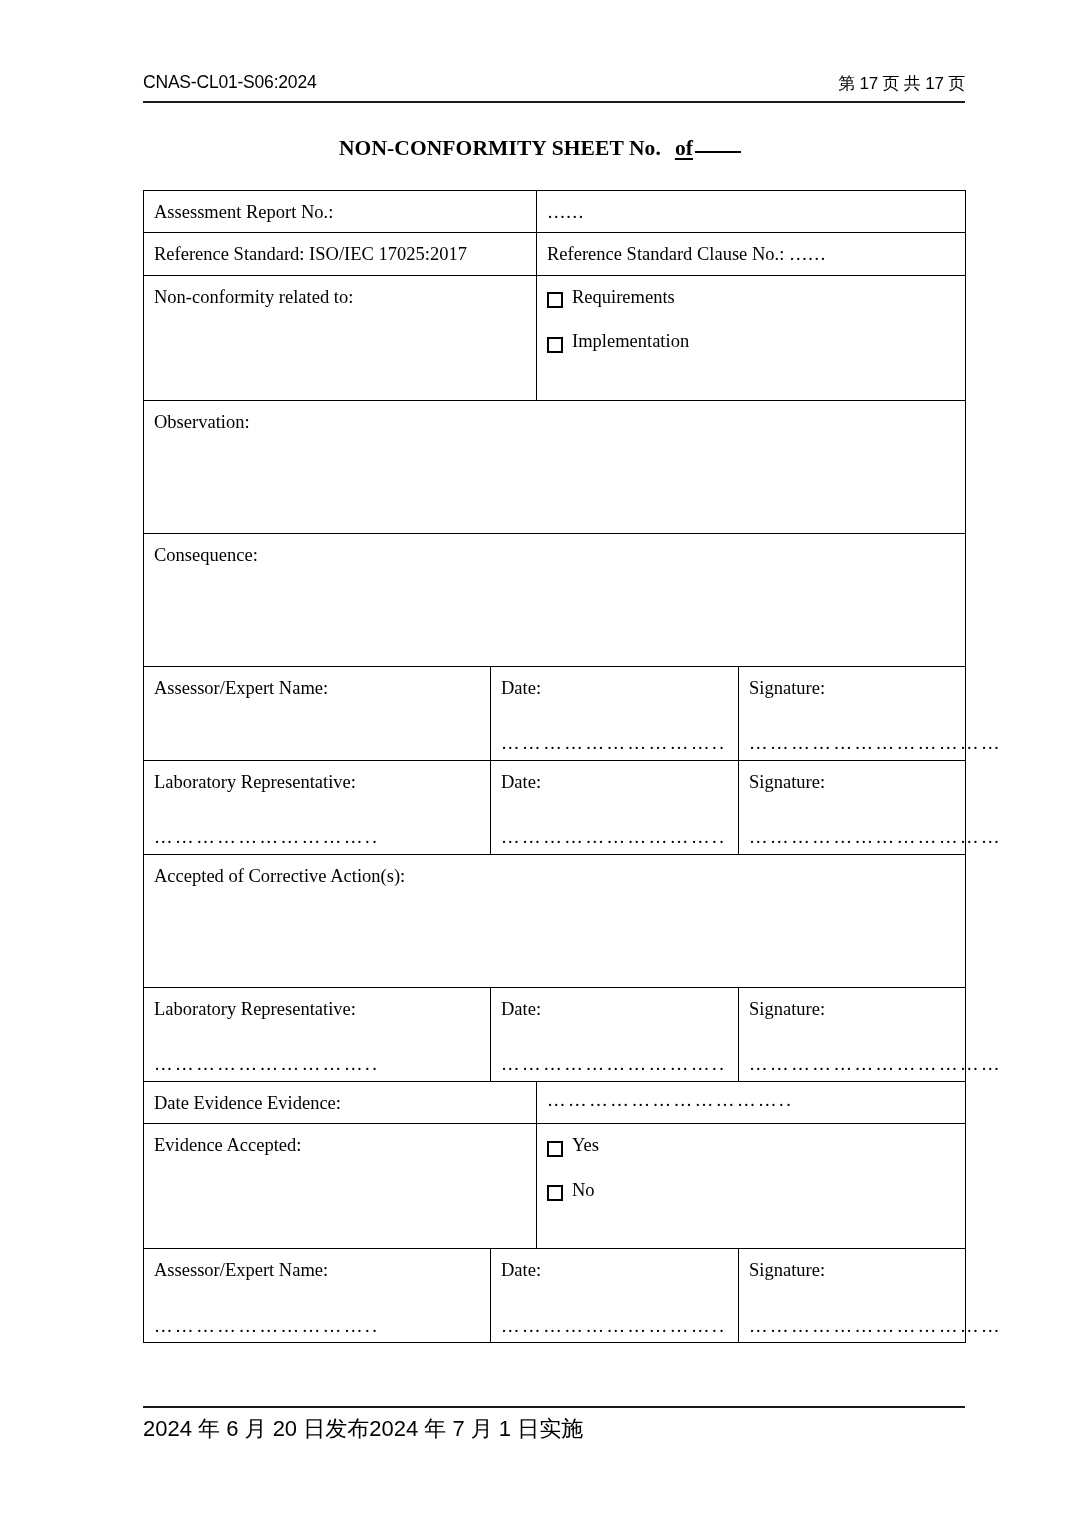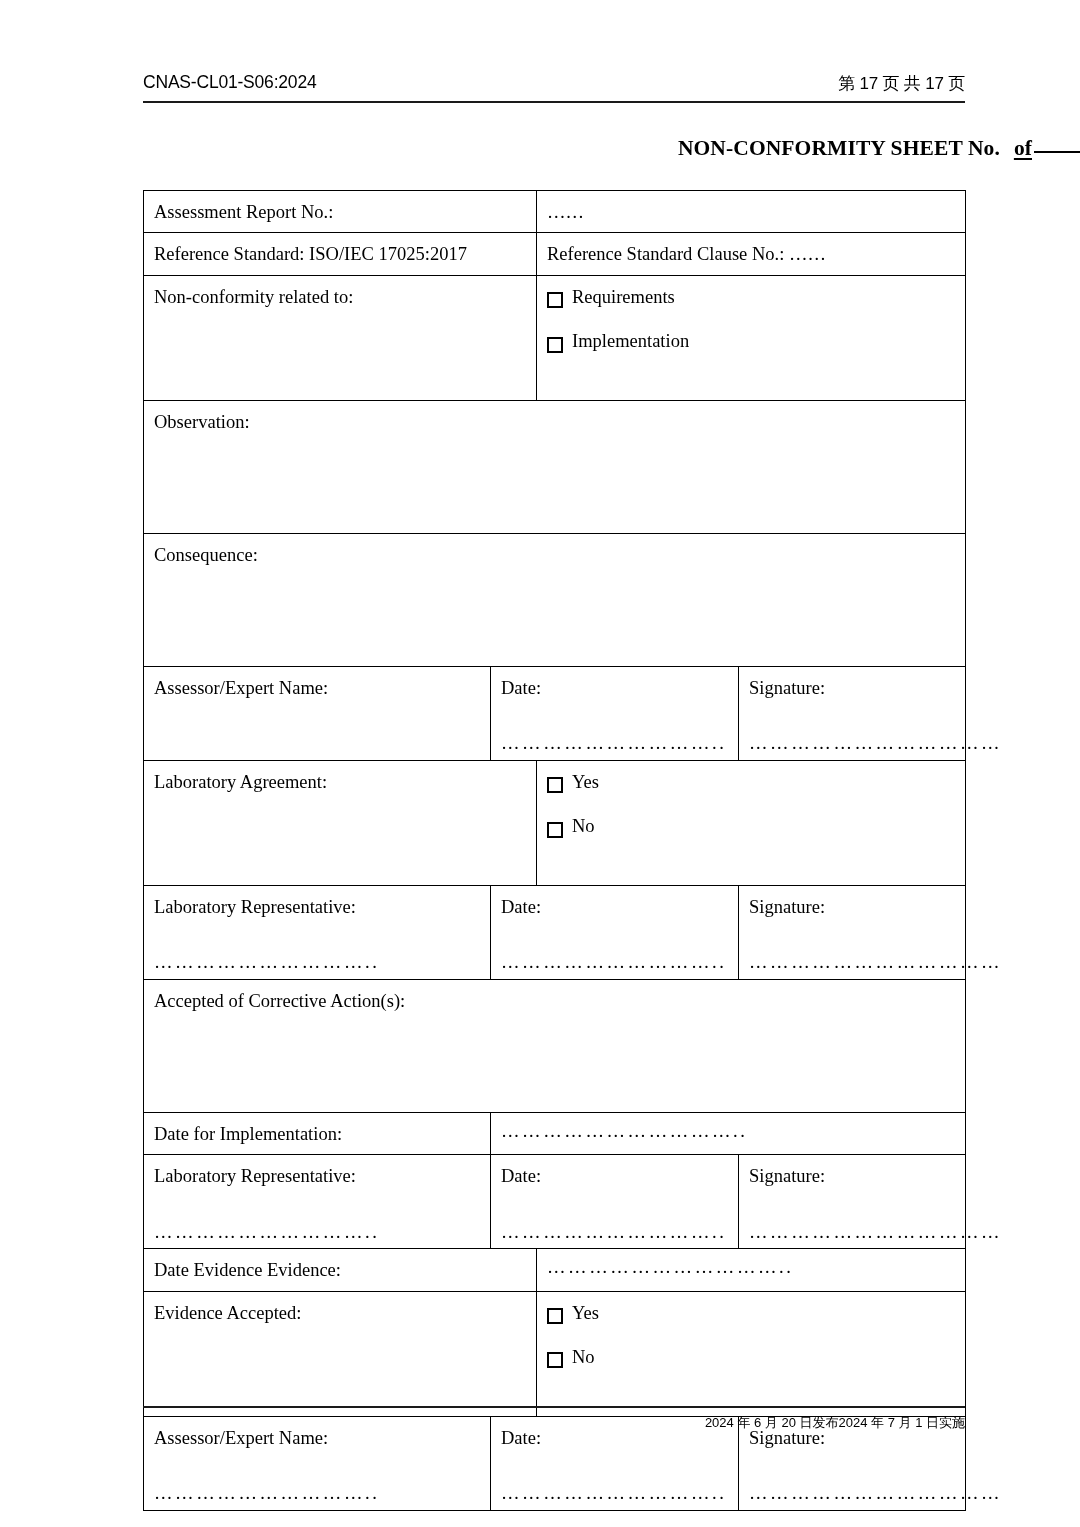--- a/index.html
+++ b/index.html
@@ -41,21 +41,21 @@
     height: 0;
     border-top: 2.2px solid #1a1a1a;
   }
 
   
   .doc-title {
     position: absolute;
     left: 0;
     top: 136px;
     width: 1080px;
-    text-align: right;
+    text-align: center;
     font-size: 21.5px;
     font-weight: bold;
     letter-spacing: 0.1px;
     white-space: nowrap;
   }
   .doc-title .of-word {
     text-decoration: underline;
     text-underline-offset: 3px;
     margin-left: 14px;
   }
@@ -132,23 +132,23 @@
     width: 822px;
     height: 0;
     border-top: 2.2px solid #1a1a1a;
   }
   .page-footer {
     position: absolute;
     left: 143px;
     top: 1414px;
     width: 822px;
     display: flex;
-    justify-content: flex-end;
+    justify-content: flex-start;
     font-family: "Liberation Sans", "DejaVu Sans", sans-serif;
-    font-size: 13px;
+    font-size: 22px;
     white-space: nowrap;
   }
 </style>
 </head>
 <body>
 
 <div class="page-header">
   <span>CNAS-CL01-S06:2024</span>
   <span class="page-num">第 17 页 共 17 页</span>
 </div>
@@ -213,33 +213,20 @@
       <td colspan="3" class="cell-rel">
         <span class="cell-label">Date:</span>
         <span class="dots dots-bottom">…………………………..</span>
       </td>
       <td class="cell-rel">
         <span class="cell-label">Signature:</span>
         <span class="dots dots-bottom">………………………………</span>
       </td>
     </tr>
 
-    <tr>
-      <td colspan="3" class="cell-label h-tall">Laboratory Agreement:</td>
-      <td colspan="3">
-        <div class="opt-row">
-          <span class="checkbox-glyph"></span>
-          <span>Yes</span>
-        </div>
-        <div class="opt-row">
-          <span class="checkbox-glyph"></span>
-          <span>No</span>
-        </div>
-      </td>
-    </tr>
 
     <tr>
       <td colspan="2" class="cell-rel h-sig">
         <span class="cell-label">Laboratory Representative:</span>
         <span class="dots dots-bottom">…………………………..</span>
       </td>
       <td colspan="3" class="cell-rel">
         <span class="cell-label">Date:</span>
         <span class="dots dots-bottom">…………………………..</span>
       </td>
@@ -248,26 +235,20 @@
         <span class="dots dots-bottom">………………………………</span>
       </td>
     </tr>
 
     <tr>
       <td colspan="6" class="h-block">
         <span class="cell-label">Accepted of Corrective Action(s):</span>
       </td>
     </tr>
 
-    <tr>
-      <td colspan="2" class="cell-label">Date for Implementation:</td>
-      <td colspan="4">
-        <span class="dots">……………………………..</span>
-      </td>
-    </tr>
 
     <tr>
       <td colspan="2" class="cell-rel h-sig">
         <span class="cell-label">Laboratory Representative:</span>
         <span class="dots dots-bottom">…………………………..</span>
       </td>
       <td colspan="3" class="cell-rel">
         <span class="cell-label">Date:</span>
         <span class="dots dots-bottom">…………………………..</span>
       </td>

